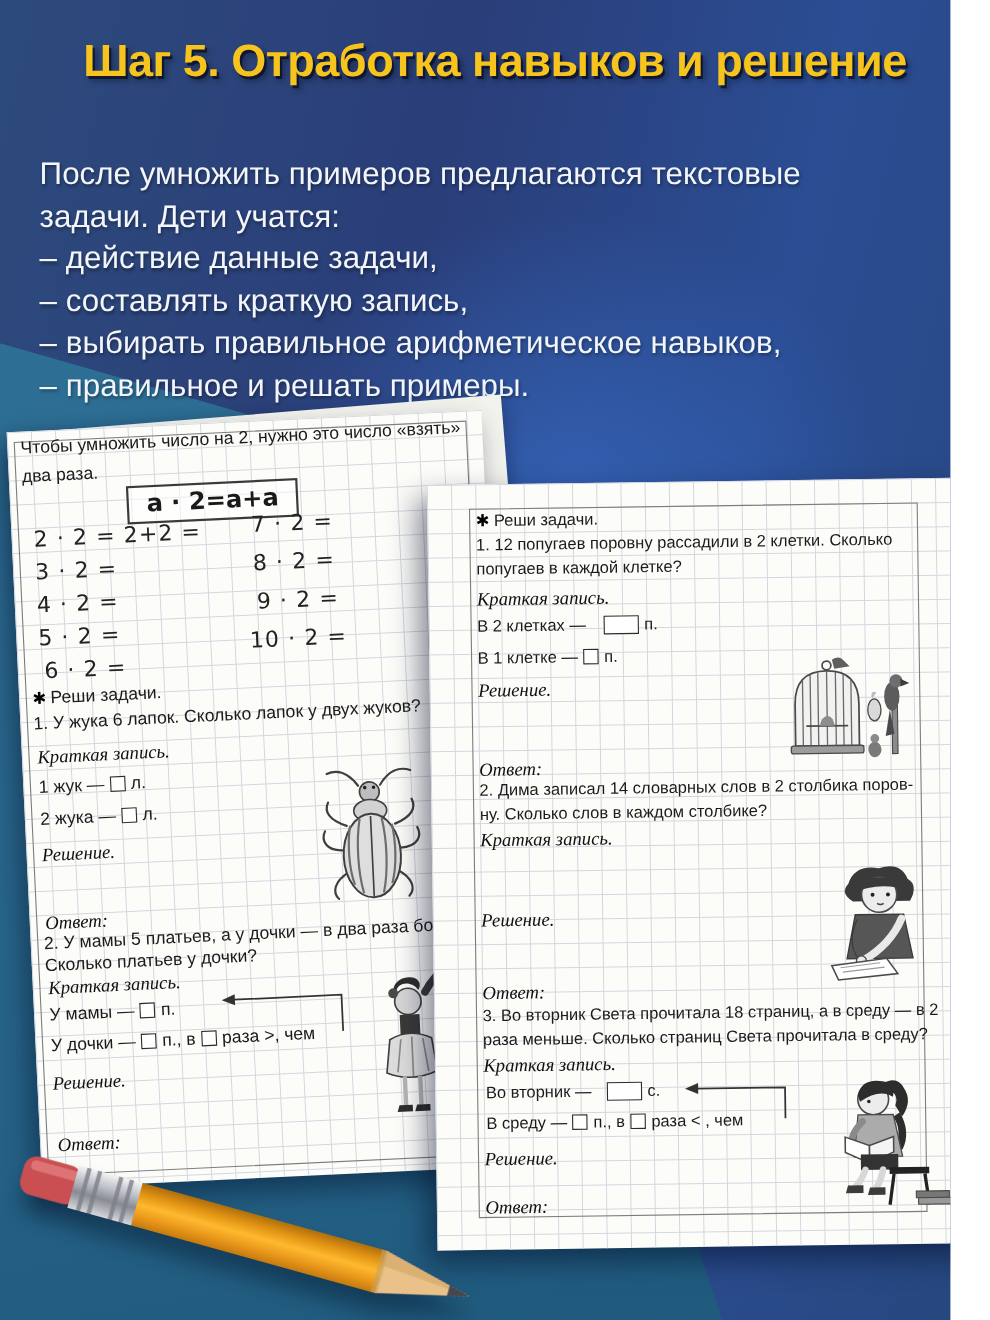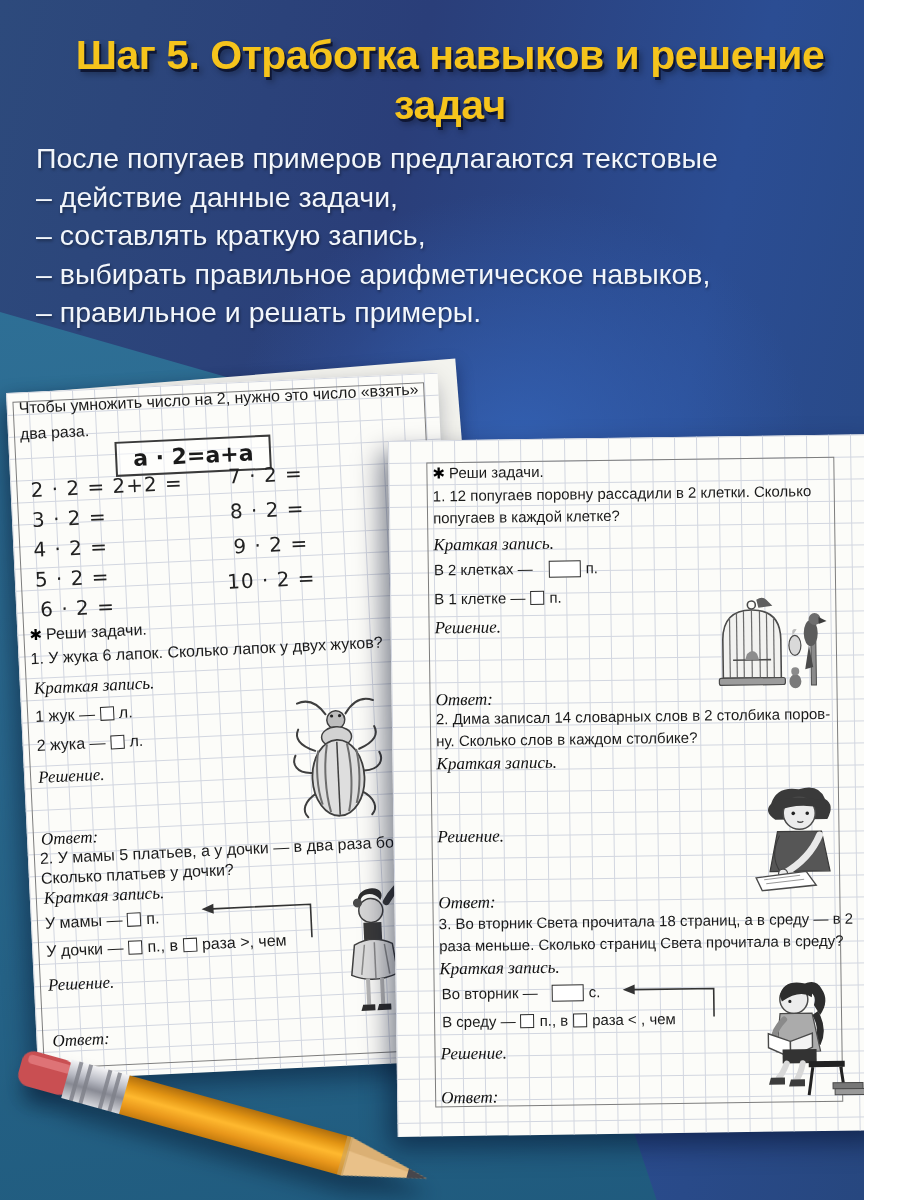--- a/index.html
+++ b/index.html
@@ -47,25 +47,25 @@
     filter: drop-shadow(8px 16px 10px rgba(0,10,30,.4)); }
 </style>
 </head>
 <body>
 
 <div class="stage">
   <div class="bg-desk"></div>
 
   <div class="title-block">
     <div>Шаг 5. Отработка навыков и решение</div>
-    <div>задач</div>
   </div>
 
   <div class="intro-block">
-    <div>После попугаев примеров предлагаются текстовые</div>
+    <div>После умножить примеров предлагаются текстовые</div>
+    <div>задачи. Дети учатся:</div>
     <div>– действие данные задачи,</div>
     <div>– составлять краткую запись,</div>
     <div>– выбирать правильное арифметическое навыков,</div>
     <div>– правильное и решать примеры.</div>
   </div>
 
   <div class="page-back"></div>
 
   <div class="page page-left">
     <div class="frame fl"></div>

